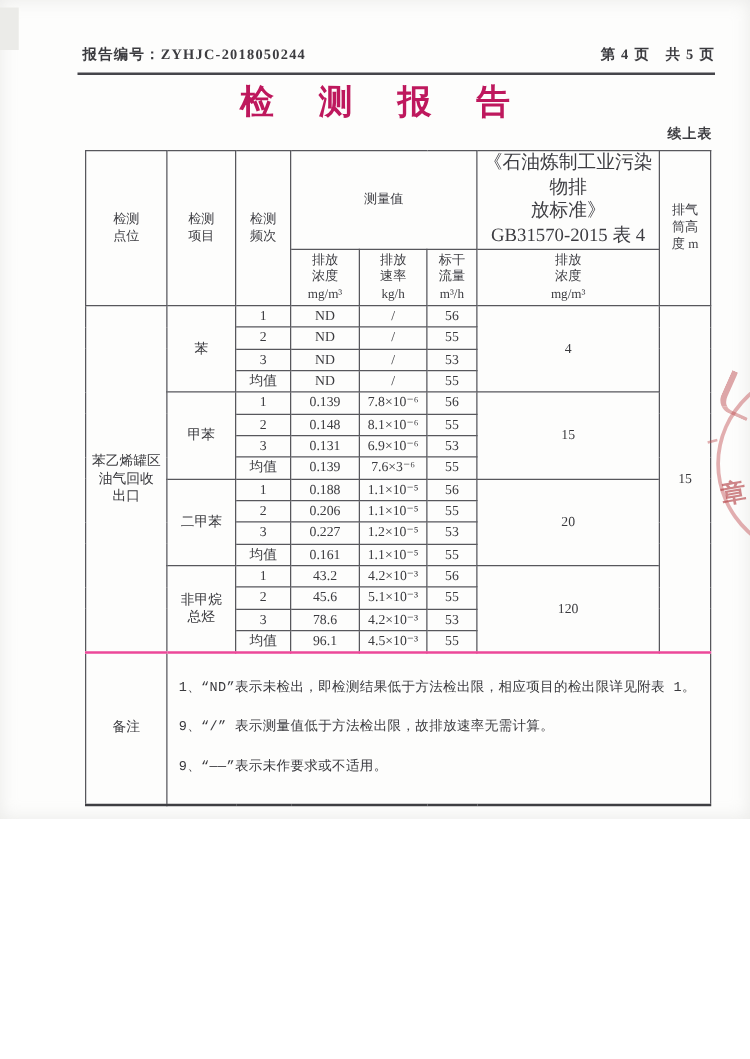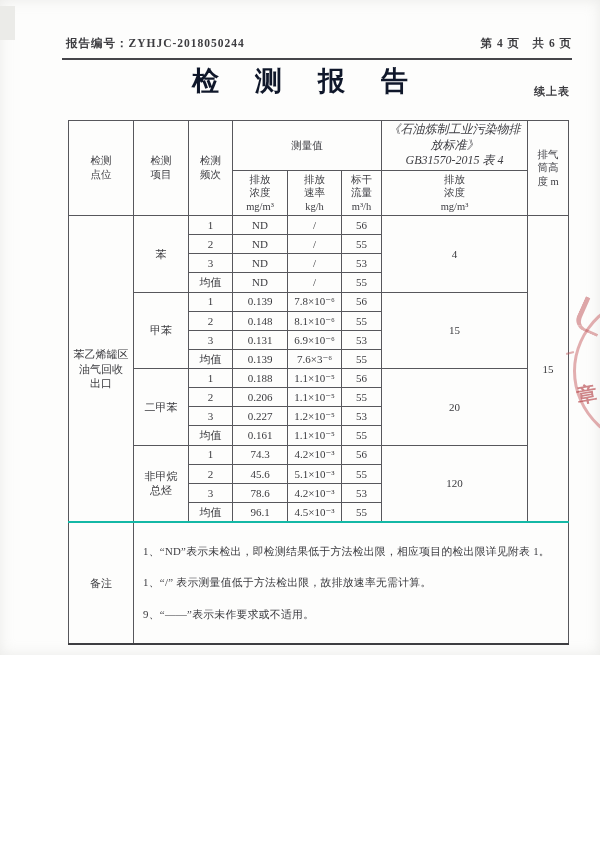--- a/index.html
+++ b/index.html
@@ -22,44 +22,44 @@
     position:absolute;left:66px;top:36px;width:506px;
     display:flex;justify-content:space-between;align-items:baseline;
     font-size:11.5px;letter-spacing:1px;font-weight:bold;color:#3c3c40;
   }
   .hrule{
     position:absolute;left:62px;top:58px;width:510px;height:2px;
     background:#45454a;
   }
   .doc-title{
     position:absolute;left:0;top:63px;width:600px;
-    text-align:center;font-size:27px;font-weight:bold;color:#0f172a;
+    text-align:center;font-size:27px;font-weight:bold;color:#be185d;
     letter-spacing:36px;padding-left:36px;box-sizing:border-box;
   }
   .continued{
-    position:absolute;right:30px;top:84px;
+    position:absolute;right:30px;top:99px;
     font-size:11px;font-weight:bold;color:#3c3c40;letter-spacing:1px;
   }
   
   .tbl-wrap{position:absolute;left:68px;top:120px;width:500px;height:525px;}
   table.doc{
     border-collapse:collapse;table-layout:fixed;
     width:500px;height:525px;
     font-size:11px;color:#3a3a3e;
   }
   table.doc td{
     border:1px solid #57575c;
     text-align:center;vertical-align:middle;
     white-space:pre-line;line-height:1.3;
     padding:0 2px;overflow:hidden;
   }
   table.doc{border:1.5px solid #47474c;border-bottom:2.5px solid #3e3e42;}
   td.hdr{font-size:10.5px;line-height:1.32;color:#3d3d42;}
-  td.std-title{font-size:12px;line-height:1.45;font-style:italic;}
-  tr.remarks-row td{border-top:2px solid #14b8a6;}
+  td.std-title{font-size:15px;line-height:1.45;}
+  tr.remarks-row td{border-top:2px solid #ec4899;font-family:Liberation Mono, monospace;}
   .remark-cell{text-align:left !important;padding:5px 6px 5px 9px !important;}
   .remark-line{font-size:10.8px;line-height:1.62;letter-spacing:.3px;white-space:normal;}
   
   .blank-note{
     position:absolute;left:70px;top:655px;
     font-size:11.5px;font-weight:bold;color:#3c3c40;letter-spacing:1.5px;
   }
   .watermark{
     position:absolute;right:28px;top:801px;
     display:flex;align-items:center;gap:5px;
@@ -93,21 +93,21 @@
 </style>
 </head>
 <body>
 
 <div class="page">
 
   <div class="scan-artifact"></div>
 
   <div class="report-header">
     <span>报告编号：ZYHJC-2018050244</span>
-    <span>第 4 页　共 6 页</span>
+    <span>第 4 页　共 5 页</span>
   </div>
   <div class="hrule"></div>
   <div class="doc-title">检测报告</div>
   <div class="continued">续上表</div>
 
   <div class="tbl-wrap">
     <table class="doc">
       <colgroup>
         <col style="width:65px">
           <col style="width:55px">
@@ -233,21 +233,21 @@
           <td>均值</td>
           <td>0.161</td>
           <td>1.1×10⁻⁵</td>
           <td>55</td>
         </tr>
 
         <tr>
           <td rowspan="4">非甲烷
 总烃</td>
           <td>1</td>
-          <td>74.3</td>
+          <td>43.2</td>
           <td>4.2×10⁻³</td>
           <td>56</td>
           <td rowspan="4">120</td>
         </tr>
         <tr>
           <td>2</td>
           <td>45.6</td>
           <td>5.1×10⁻³</td>
           <td>55</td>
         </tr>
@@ -261,21 +261,21 @@
           <td>均值</td>
           <td>96.1</td>
           <td>4.5×10⁻³</td>
           <td>55</td>
         </tr>
 
         <tr class="remarks-row" style="height:55px">
           <td>备注</td>
           <td colspan="7" class="remark-cell">
             <div class="remark-line">1、“ND”表示未检出，即检测结果低于方法检出限，相应项目的检出限详见附表 1。</div>
-            <div class="remark-line">1、“/” 表示测量值低于方法检出限，故排放速率无需计算。</div>
+            <div class="remark-line">9、“/” 表示测量值低于方法检出限，故排放速率无需计算。</div>
             <div class="remark-line">9、“——”表示未作要求或不适用。</div>
           </td>
         </tr>
       </tbody>
     </table>
   </div>
 
   <div class="blank-note">此页以下空白</div>
 
   <div class="stamp-circle"></div>

